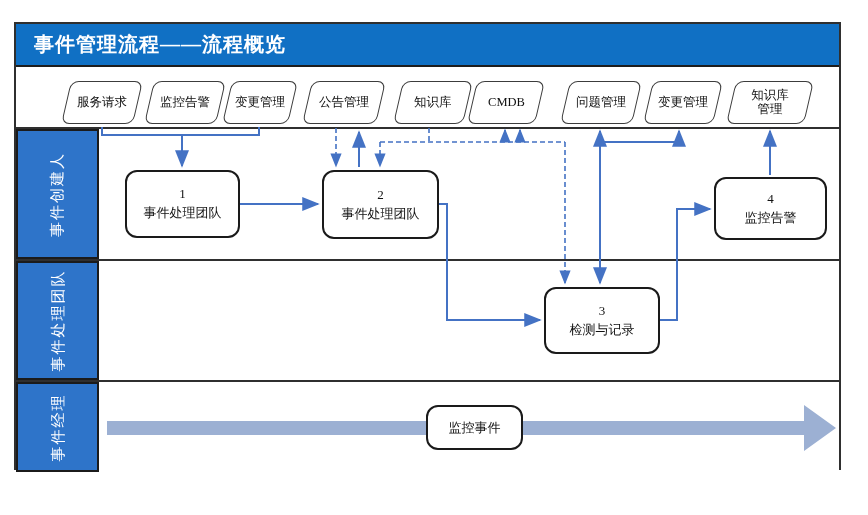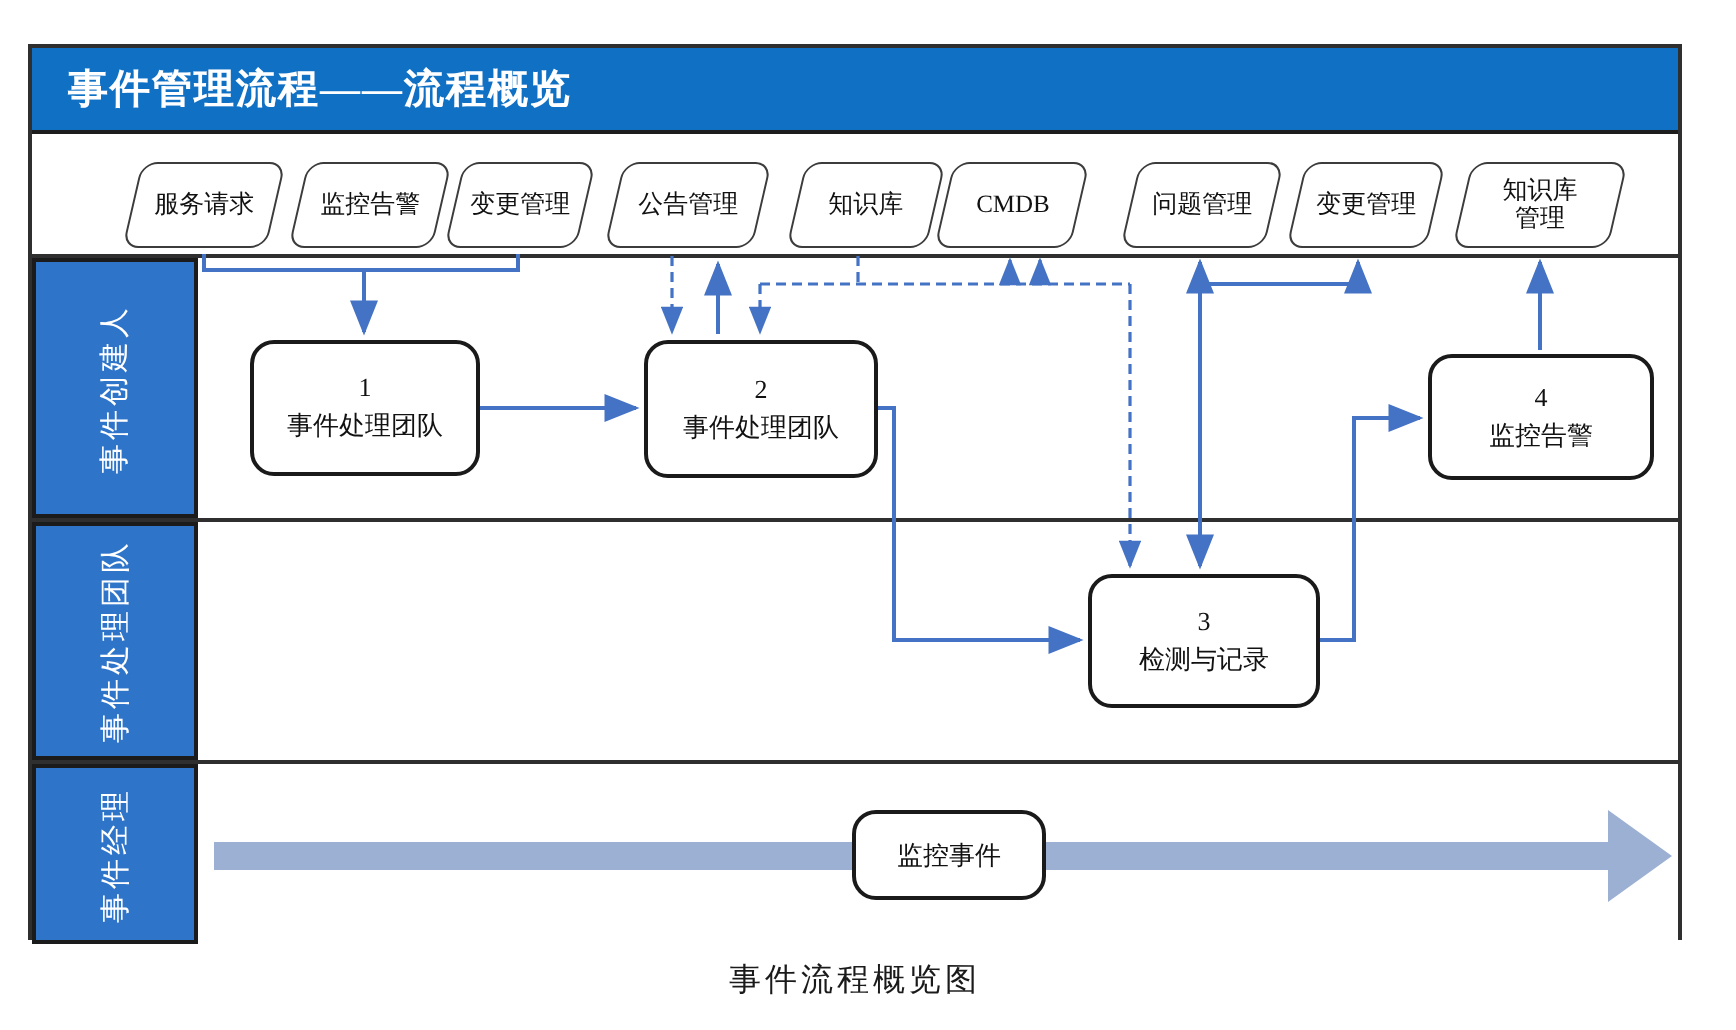--- a/index.html
+++ b/index.html
@@ -150,14 +150,13 @@
       <span>4</span>
       <span>监控告警</span>
     </div>
 
     <div class="monitor-box" style="left:410px;top:381px;width:97px;height:45px;">
       <span>监控事件</span>
     </div>
 
   </div>
 
-  <div class="caption">事件流程概览图</div>
 </div>
 
 </body></html>

